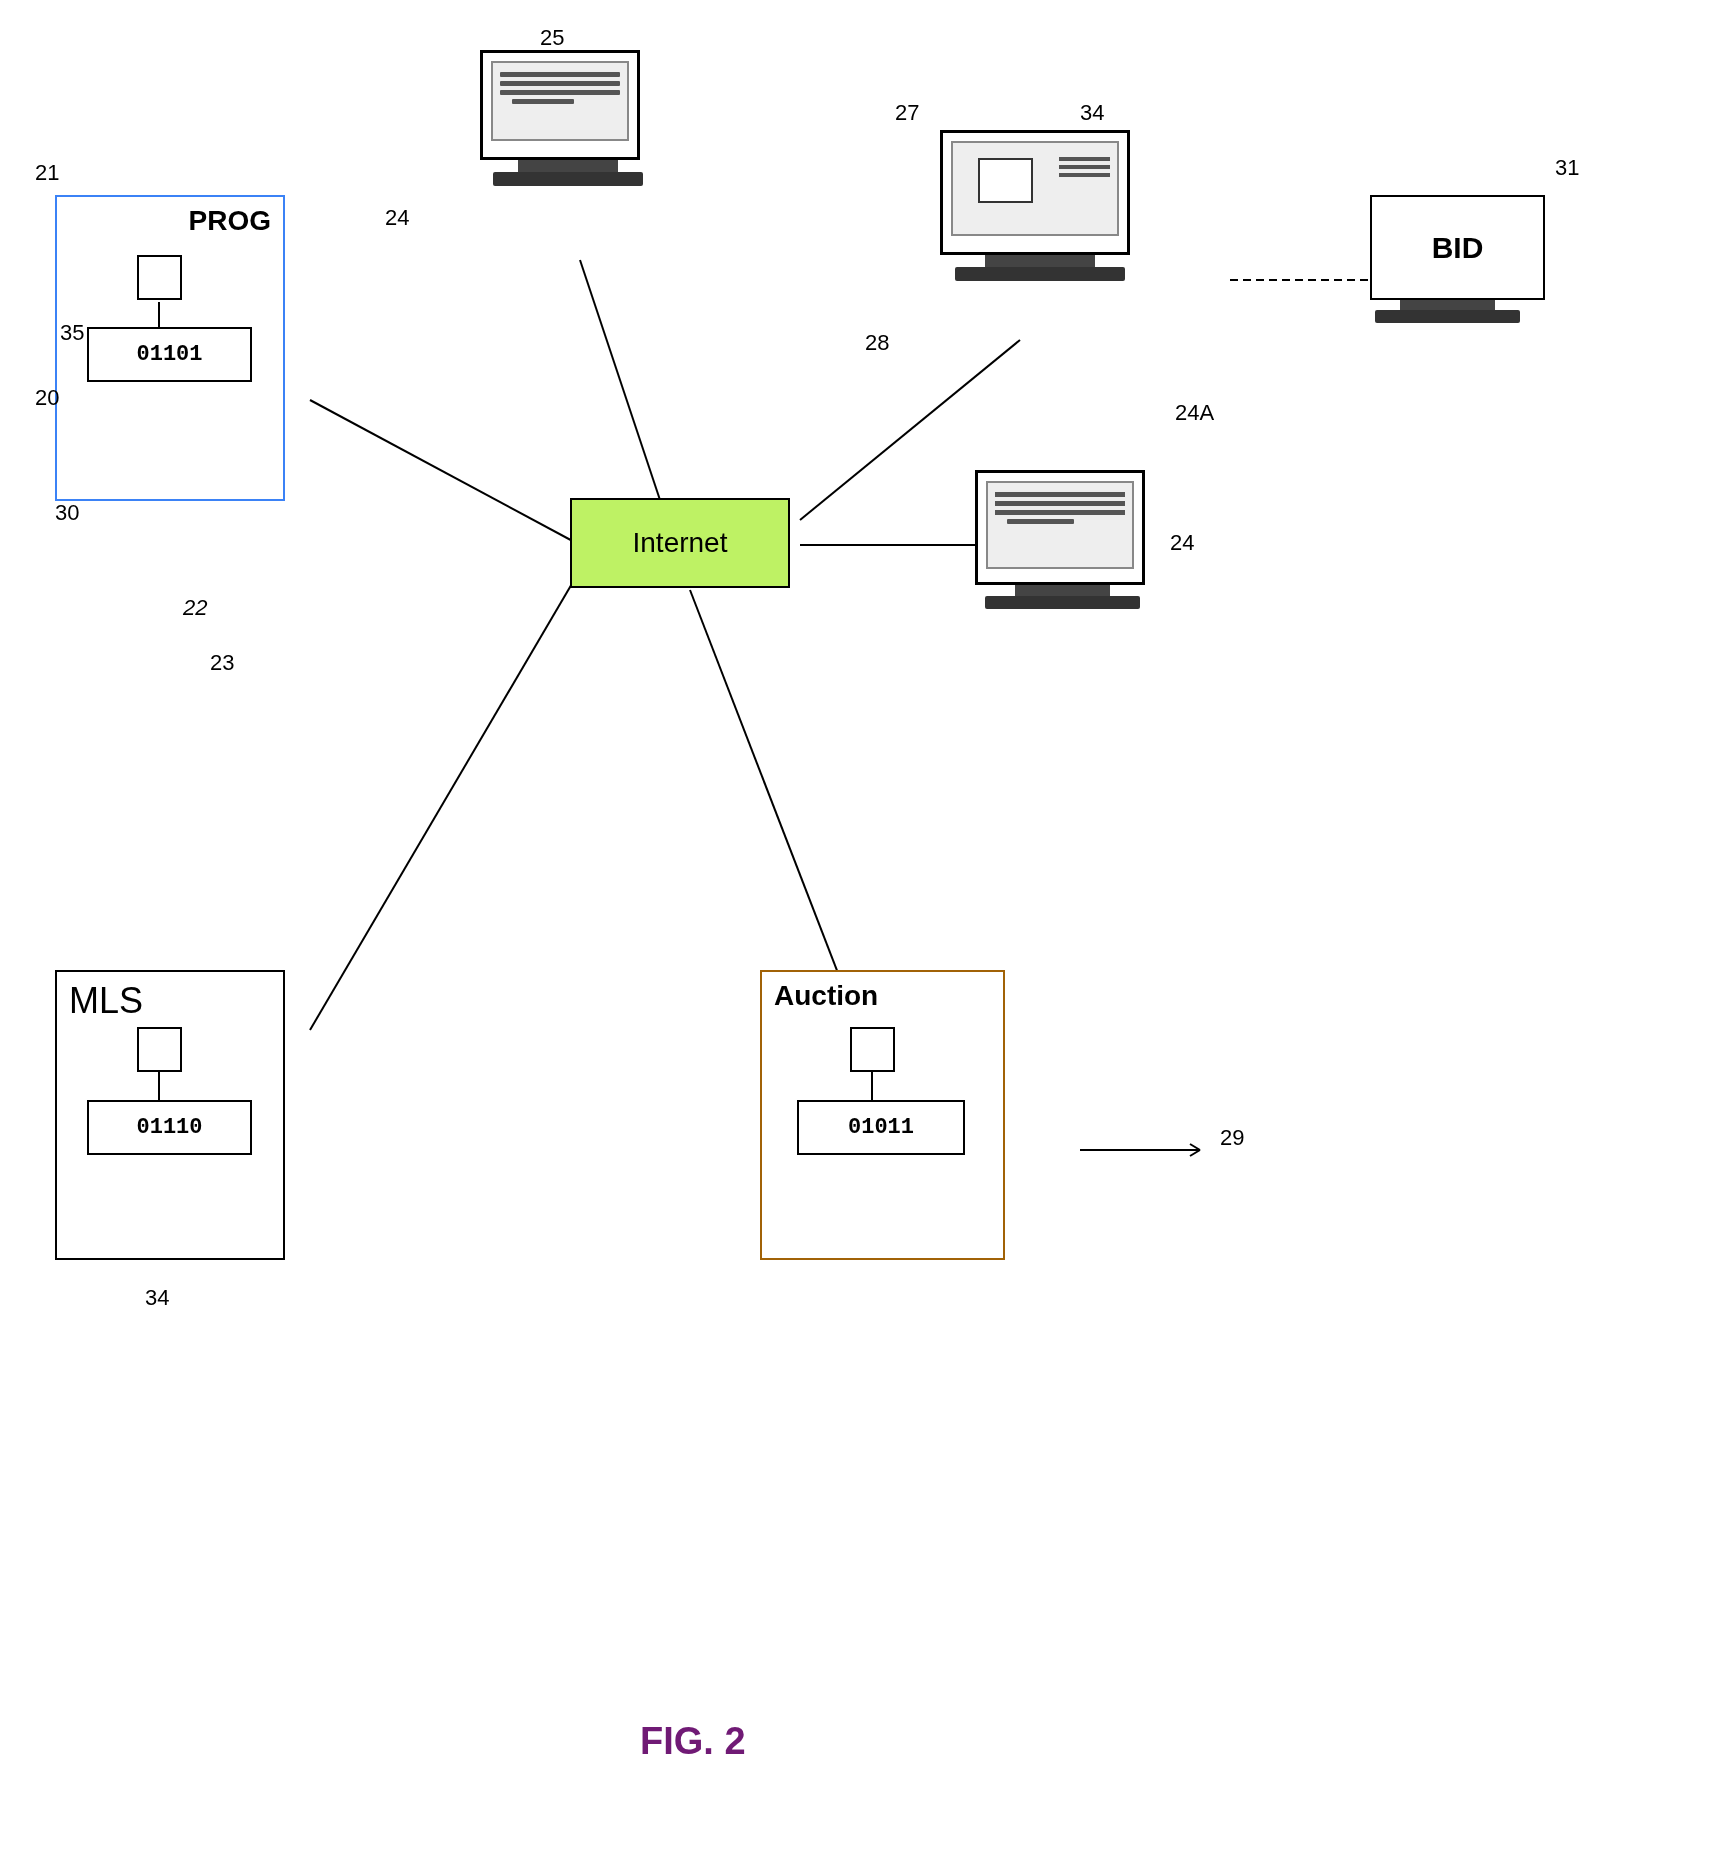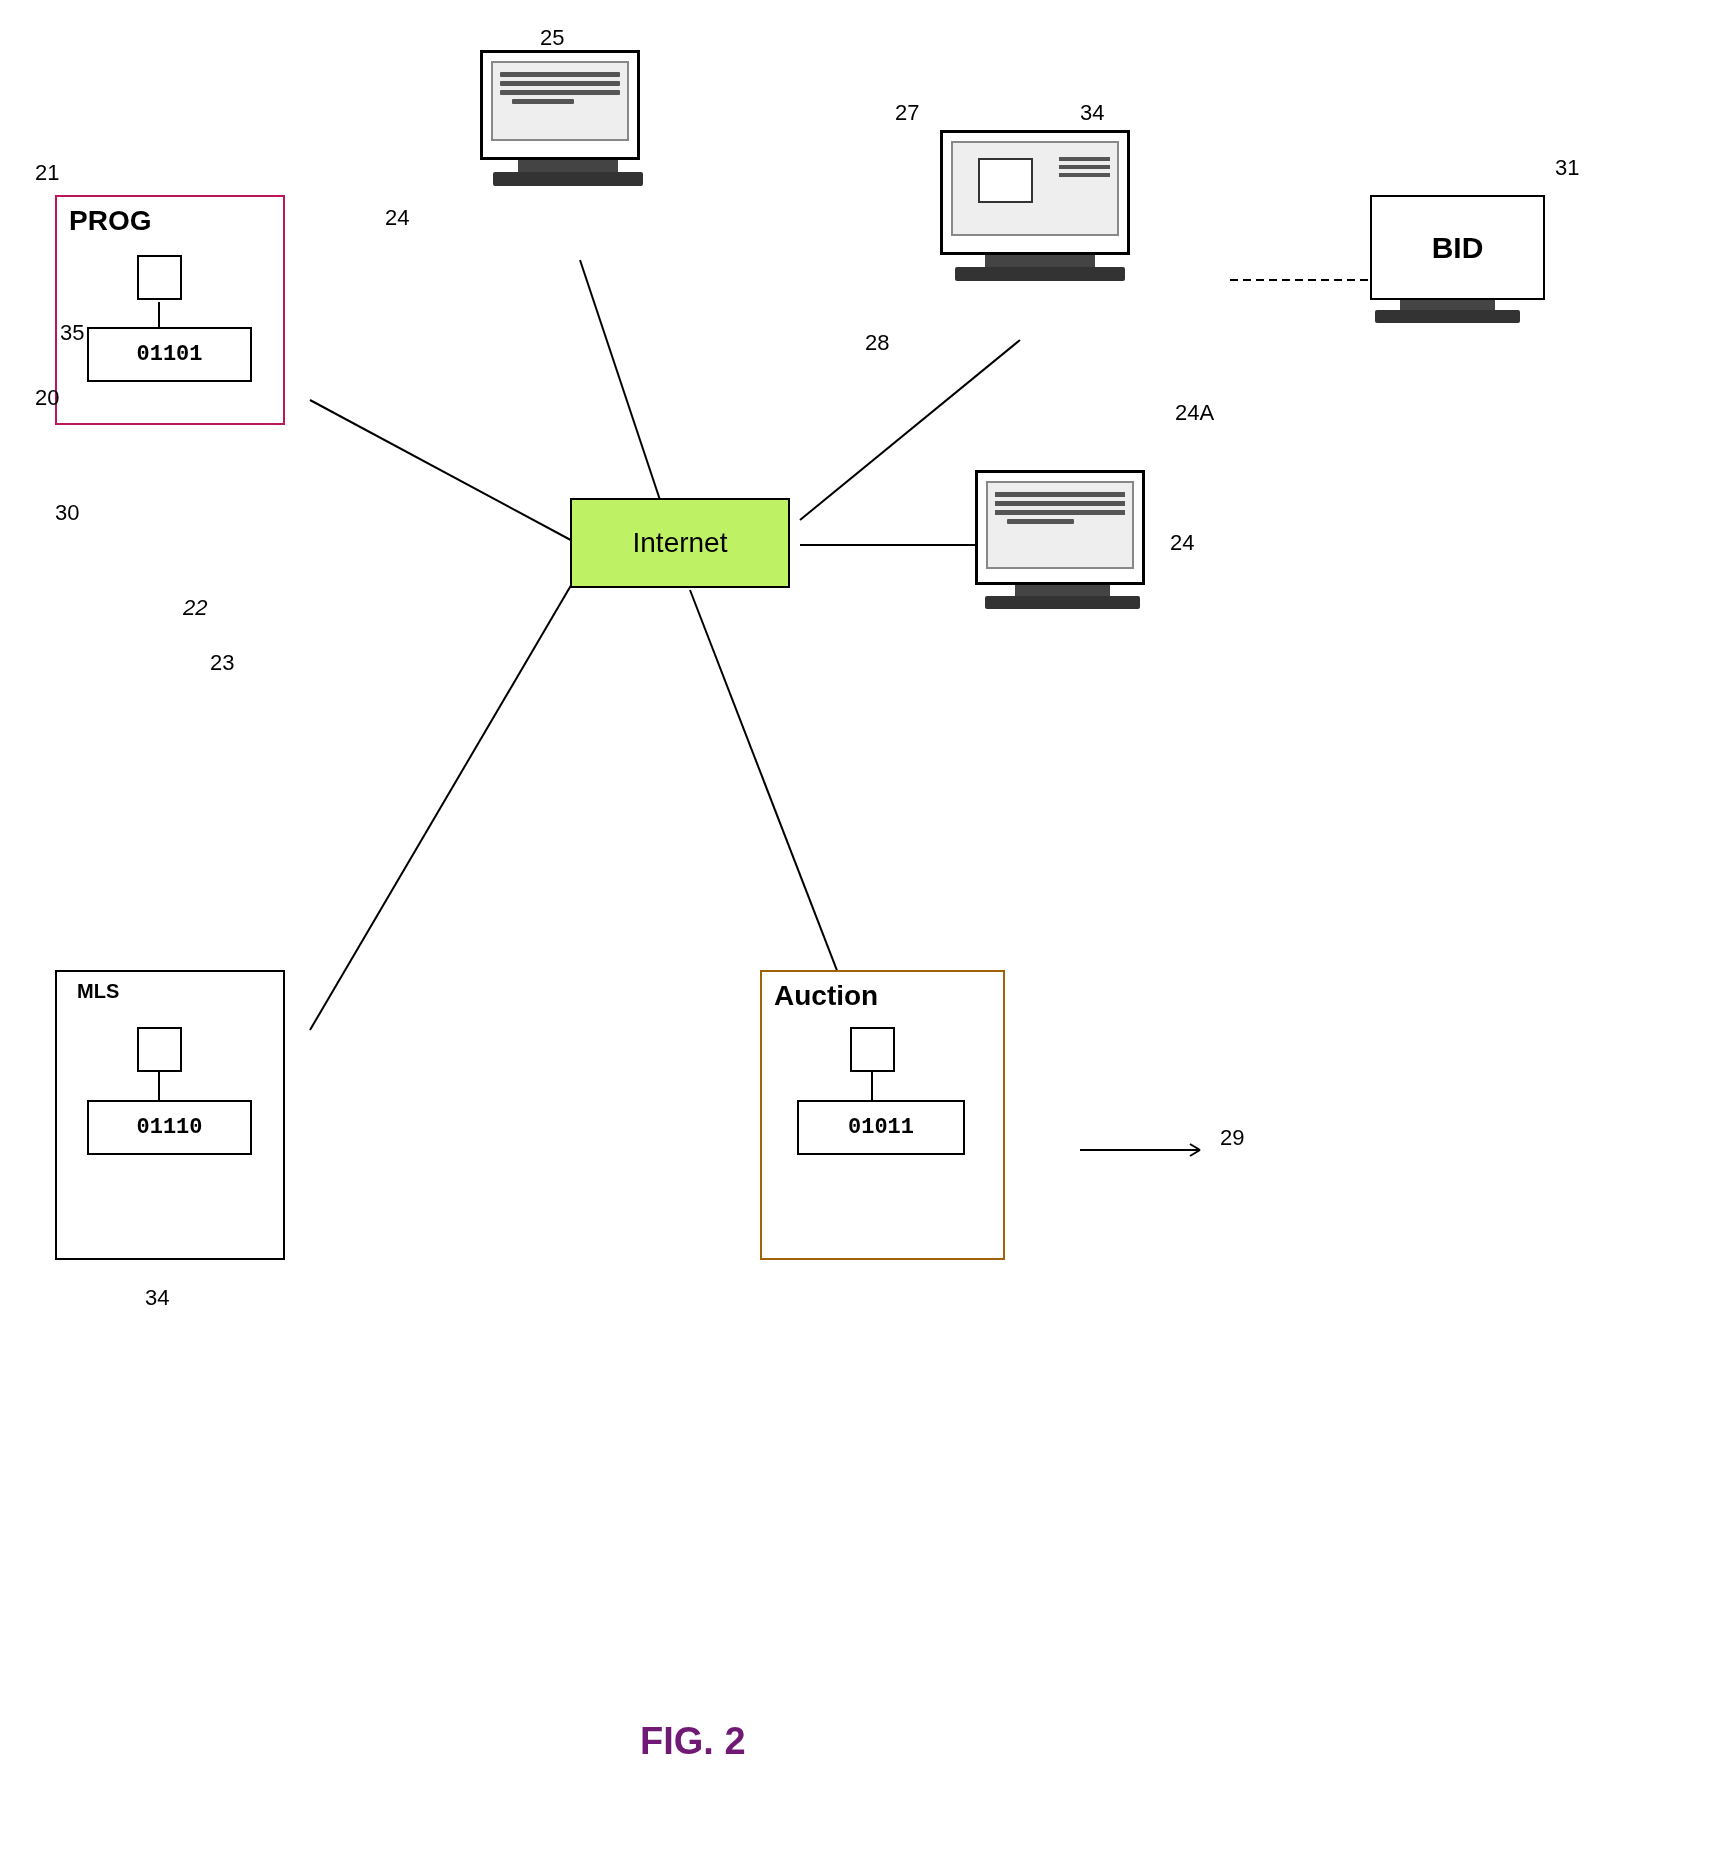--- a/index.html
+++ b/index.html
@@ -113,33 +113,33 @@
     <line x1="1200" y1="1150" x2="1190" y2="1156" stroke="#000" stroke-width="2"></line>
 
     <line x1="1230" y1="280" x2="1380" y2="280" stroke="#000" stroke-width="2" stroke-dasharray="8,5"></line>
 
   </svg>
 
   <div class="internet-box" style="left:570px; top:498px;">
     <span>Internet</span>
   </div>
 
-  <div style="position:absolute; left:55px; top:195px; width:230px; height:230px; border:2px solid #be185d; background:#fff;">
+  <div style="position:absolute; left:55px; top:195px; width:230px; height:306px; border:2px solid #3b82f6; background:#fff;text-align:right;">
 
     <div style="font-size:28px; font-weight:bold; padding:8px 12px;">PROG</div>
 
     <div style="position:relative; left:80px; top:10px; width:45px; height:45px; border:2px solid #000; background:#fff;"></div>
 
     <div style="position:absolute; left:101px; top:105px; width:2px; height:25px; background:#000;"></div>
 
     <div class="data-box" style="position:absolute; left:30px; top:130px; width:165px; height:55px; font-size:22px;">01101</div>
   </div>
 
   <div style="position:absolute; left:55px; top:970px; width:230px; height:290px; border:2px solid #000; background:#fff;">
-    <div style="font-size:20px; font-weight:bold; padding:8px 20px;">MLS</div>
+    <div style="font-size:36px; font-weight:normal; padding:8px 12px;">MLS</div>
     <div style="position:absolute; left:80px; top:55px; width:45px; height:45px; border:2px solid #000; background:#fff;"></div>
     <div style="position:absolute; left:101px; top:100px; width:2px; height:28px; background:#000;"></div>
     <div class="data-box" style="position:absolute; left:30px; top:128px; width:165px; height:55px; font-size:22px;">01110</div>
   </div>
 
   <div style="position:absolute; left:760px; top:970px; width:245px; height:290px; border:2px solid #a16207; background:#fff;">
     <div style="font-size:28px; font-weight:bold; padding:8px 12px;">Auction</div>
     <div style="position:absolute; left:88px; top:55px; width:45px; height:45px; border:2px solid #000; background:#fff;"></div>
     <div style="position:absolute; left:109px; top:100px; width:2px; height:28px; background:#000;"></div>
     <div class="data-box" style="position:absolute; left:35px; top:128px; width:168px; height:55px; font-size:22px;">01011</div>

